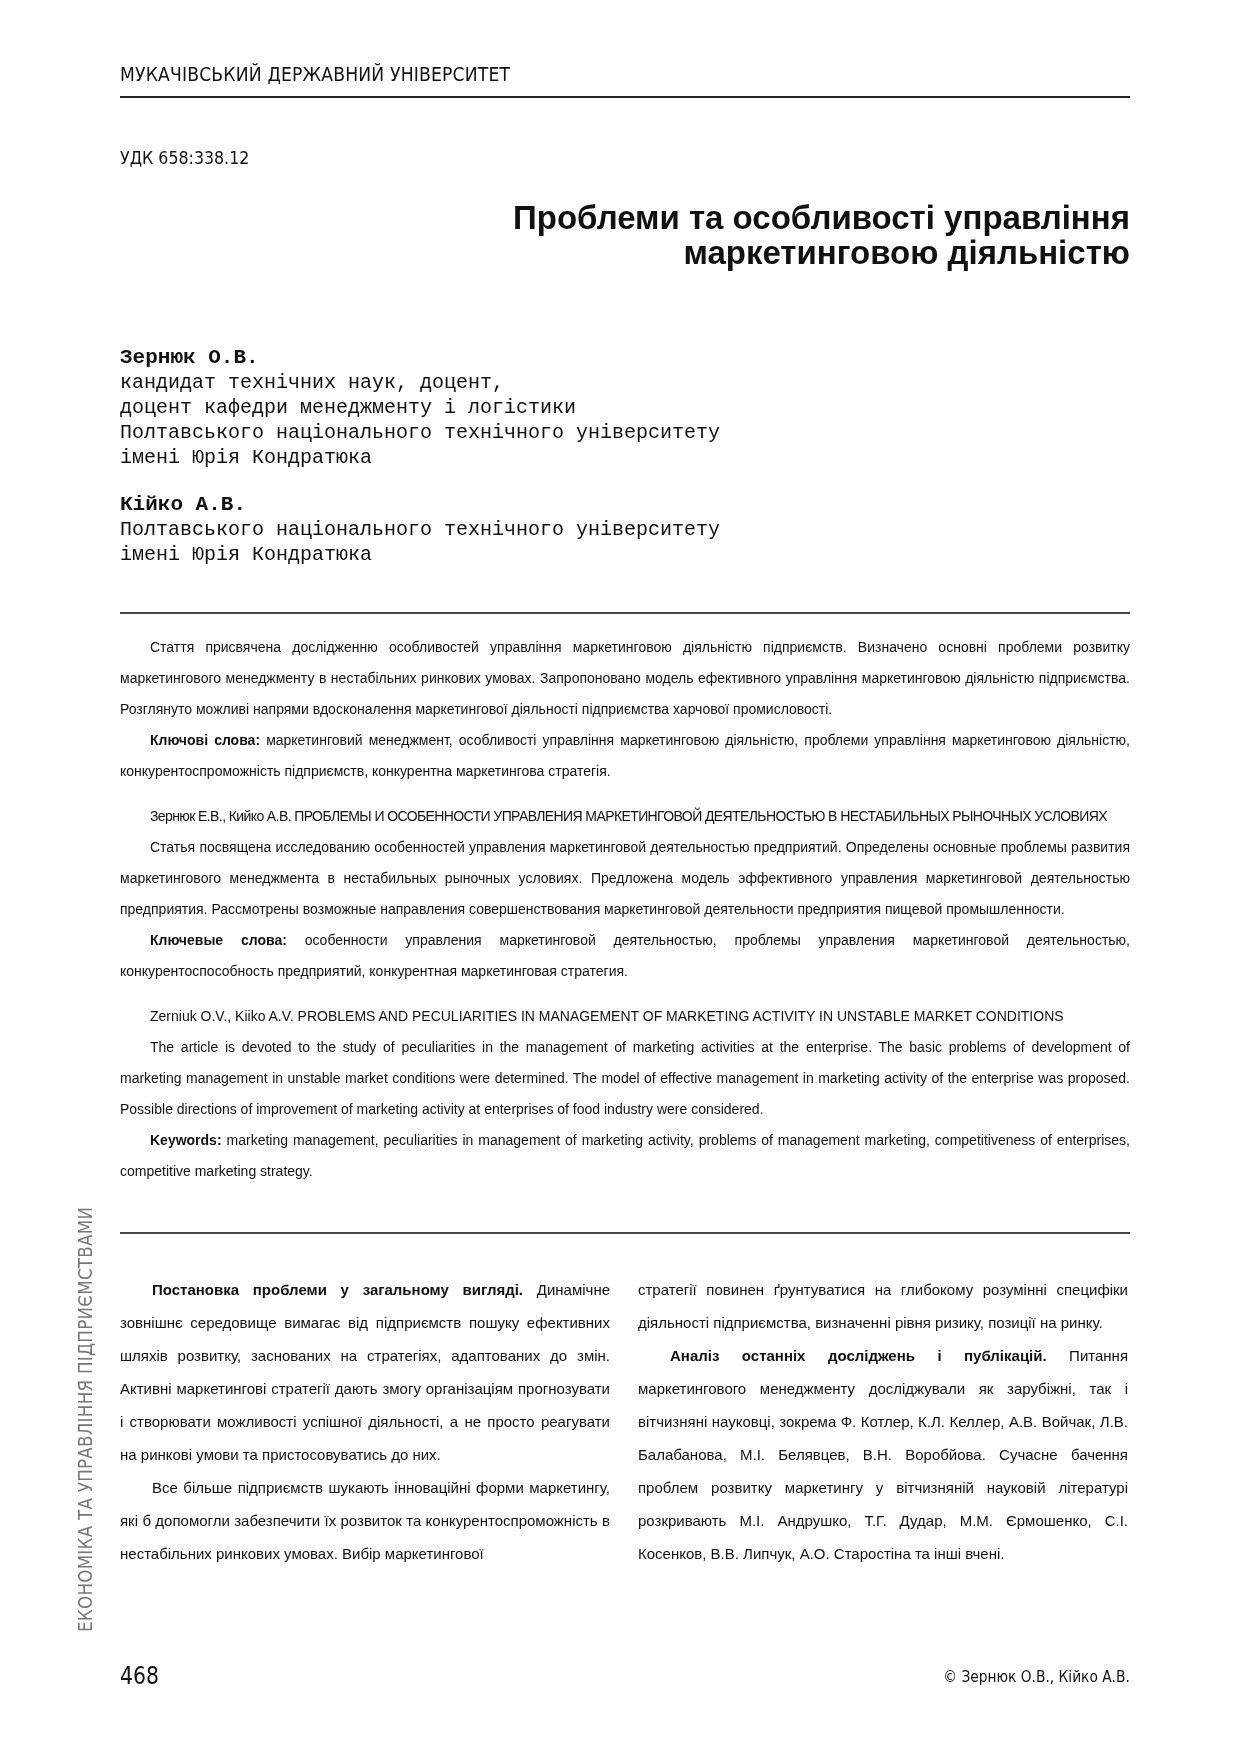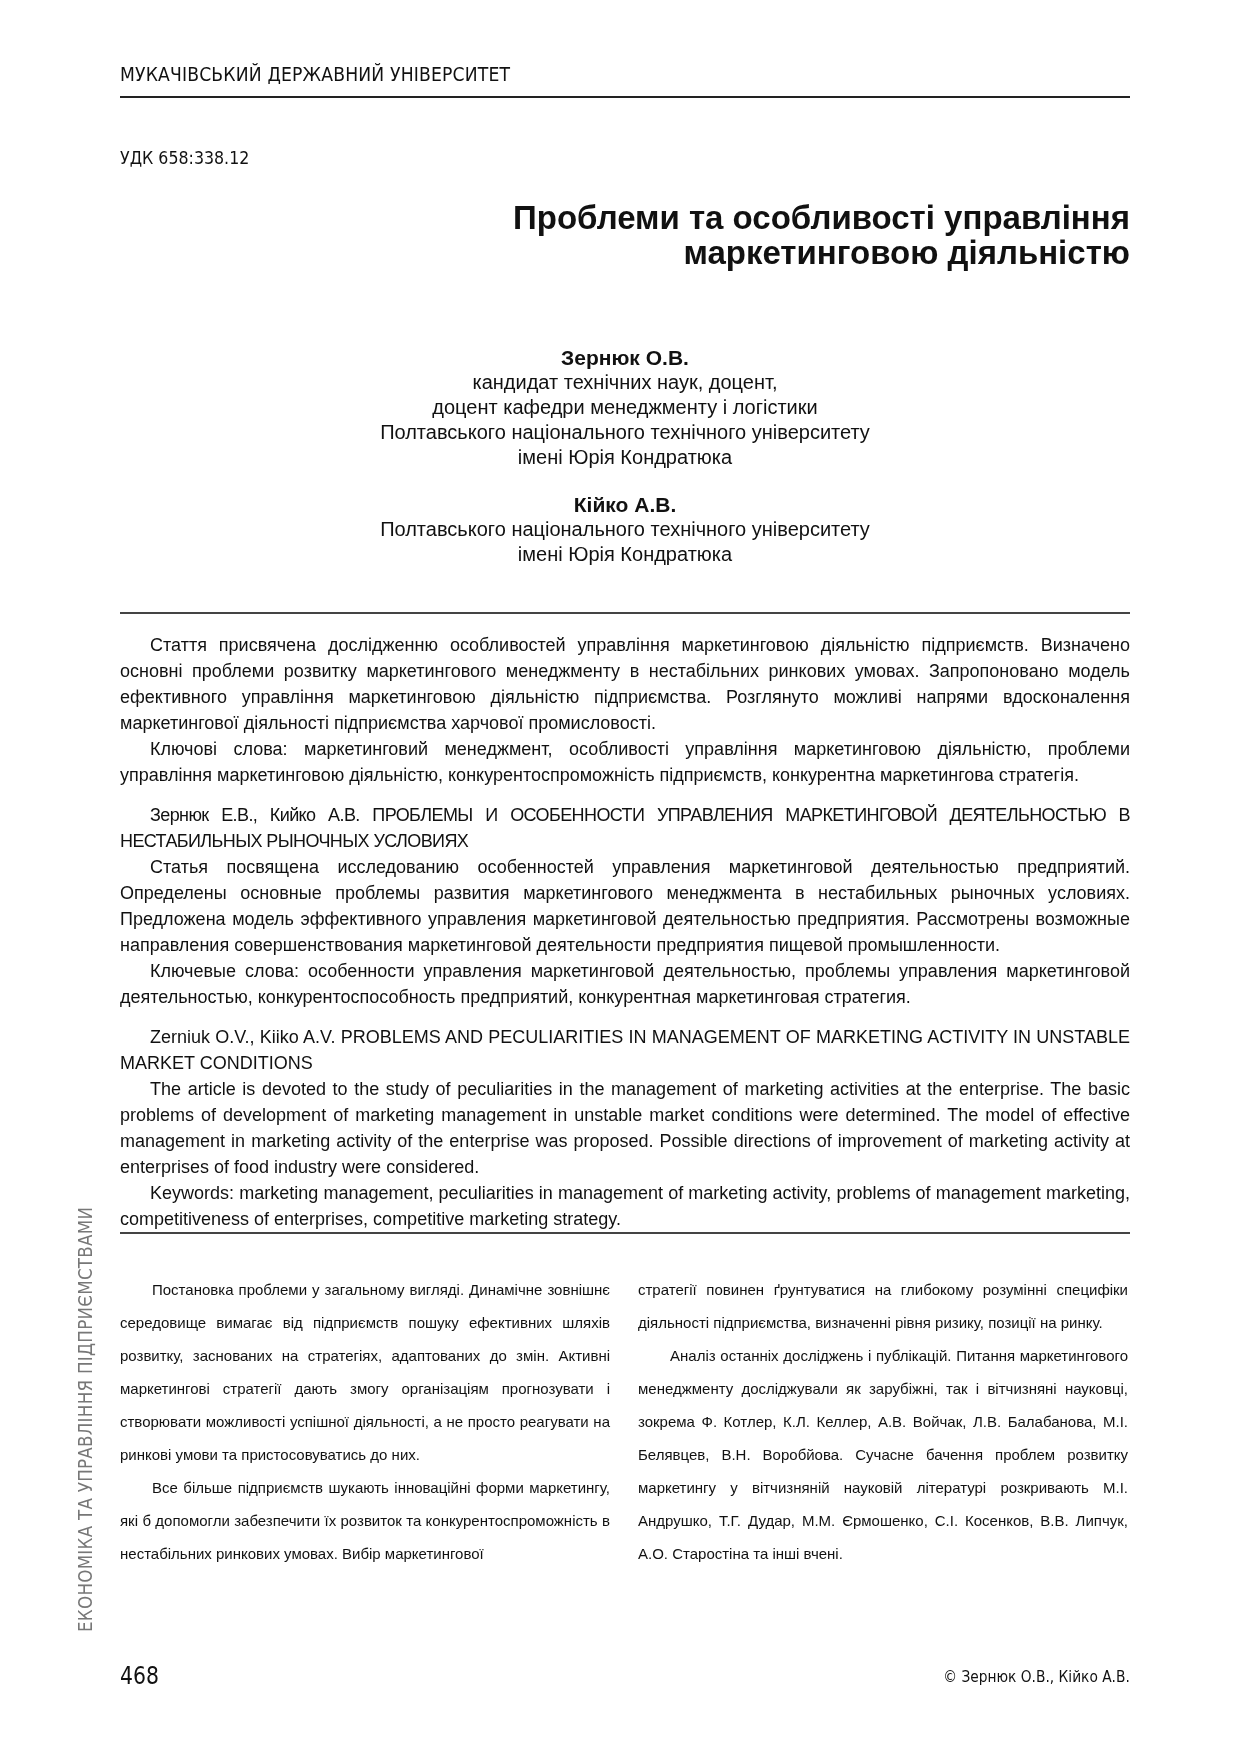--- a/index.html
+++ b/index.html
@@ -2,38 +2,38 @@
 <html><head>
 <meta charset="utf-8">
 <style>
   html, body { margin:0; padding:0; background:#ffffff; }
   body { width:1240px; height:1754px; position:relative; overflow:hidden; color:#111; font-family:"Liberation Sans", sans-serif; }
   .header { position:absolute; left:120px; top:62px; width:1010px; }
   .header-title { font-family:"DejaVu Sans", sans-serif; font-size:20px; letter-spacing:0.2px; transform:scaleX(0.86); transform-origin:left; white-space:nowrap; color:#111; }
   .header-rule { position:absolute; left:0; top:34px; width:1010px; height:2px; background:#222; }
   .udk { position:absolute; left:120px; top:147px; font-family:"DejaVu Sans", sans-serif; font-size:18px; transform:scaleX(0.88); transform-origin:left; white-space:nowrap; }
   .title { position:absolute; left:120px; width:1010px; top:200px; text-align:right; font-weight:bold; font-size:33px; line-height:35px; }
-  .authors { position:absolute; left:120px; width:1010px; top:345px; text-align:center; font-size:20px; line-height:25px; }
+  .authors { position:absolute; left:120px; width:1010px; top:345px; font-size:20px; line-height:25px;font-family:Liberation Mono, monospace; }
   .author-name { font-weight:bold; font-size:21px; }
   .author-block + .author-block { margin-top:22px; }
   .rule { position:absolute; left:120px; width:1010px; height:1.5px; background:#444; }
-  .abstract { position:absolute; left:120px; width:1010px; font-size:18px; line-height:26px; text-align:justify; }
+  .abstract { position:absolute; left:120px; width:1010px; font-size:14px; line-height:31px; text-align:justify; }
   .abstract p { margin:0; text-indent:30px; }
   .abstract .gap { height:14px; }
   .ru-head { letter-spacing:-0.6px; }
   .col { position:absolute; top:1273px; width:490px; font-size:15px; line-height:33px; text-align:justify; }
   .col p { margin:0; text-indent:32px; }
   .col p.cont { text-indent:0; }
   .col-left { left:120px; }
   .col-right { left:638px; }
   .side { position:absolute; left:74px; top:1632px; transform:rotate(-90deg); transform-origin:left top; font-family:"DejaVu Sans", sans-serif; font-size:19px; color:#777; white-space:nowrap; letter-spacing:0.3px; }
   .side-inner { display:inline-block; transform:scaleX(0.88); transform-origin:left; }
   .footer-page { position:absolute; left:120px; top:1662px; font-family:"DejaVu Sans", sans-serif; font-size:24px; transform:scaleX(0.85); transform-origin:left; }
   .footer-copy { position:absolute; right:110px; top:1667px; font-family:"DejaVu Sans", sans-serif; font-size:16px; transform:scaleX(0.86); transform-origin:right; white-space:nowrap; }
-  b { font-weight:normal; }
+  b { font-weight:bold; }
 </style>
 </head>
 <body>
 
 <div class="header">
   <div class="header-title">МУКАЧІВСЬКИЙ ДЕРЖАВНИЙ УНІВЕРСИТЕТ</div>
   <div class="header-rule"></div>
 </div>
 
 <div class="udk">УДК 658:338.12</div>

